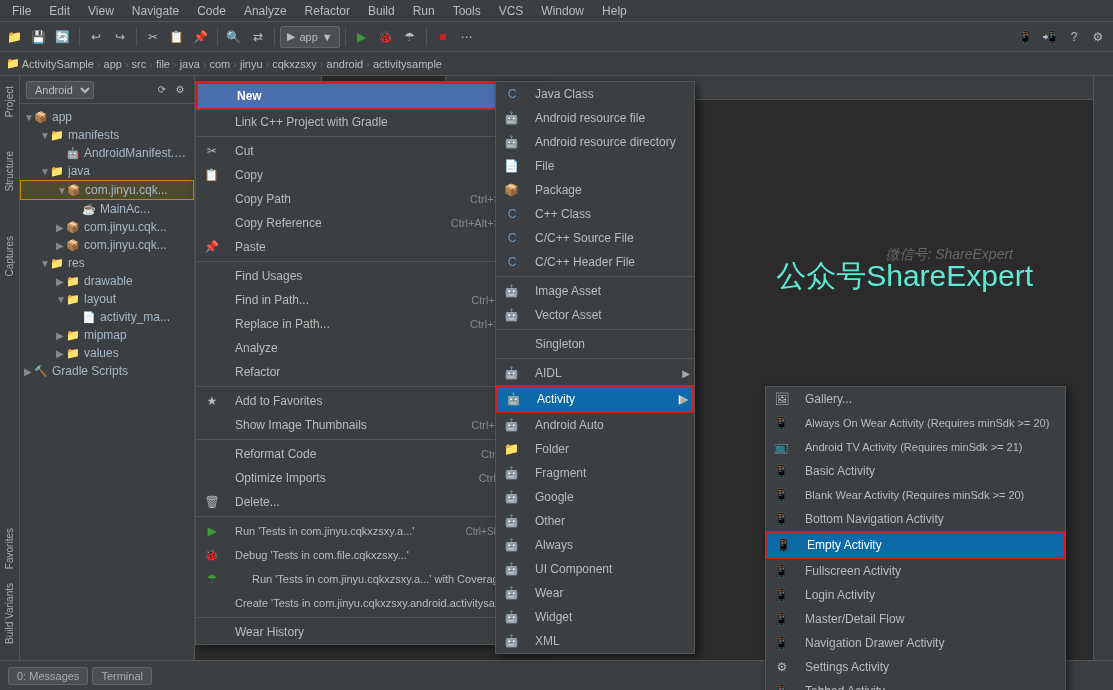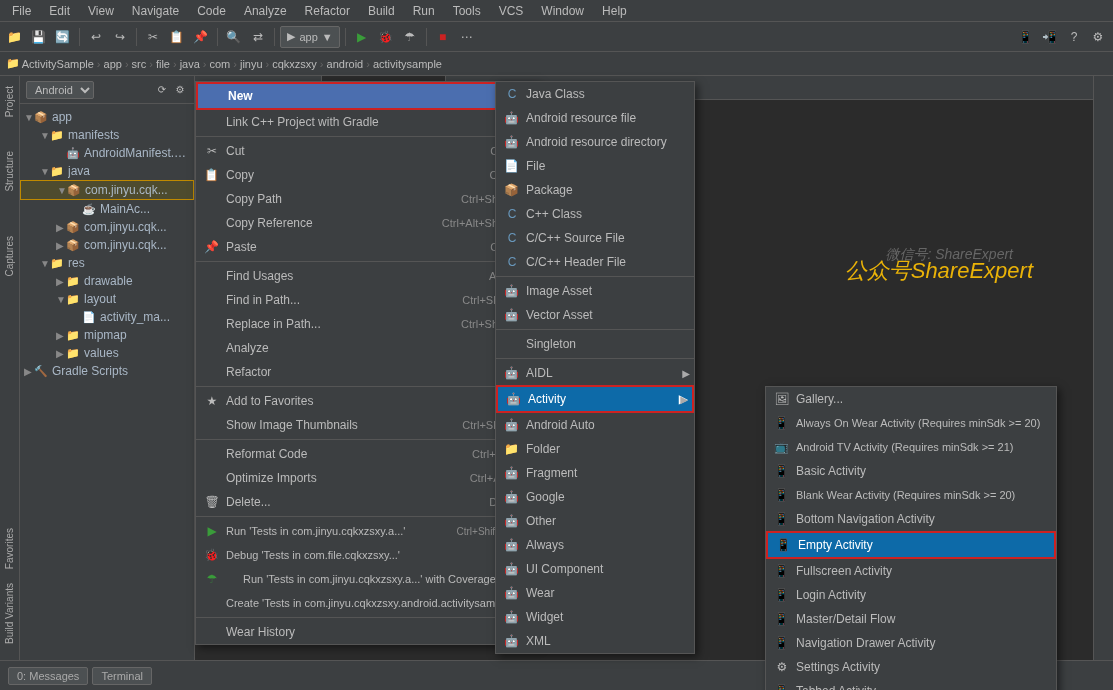--- a/index.html
+++ b/index.html
@@ -155,23 +155,22 @@
       font-family: 'Courier New', monospace;
       font-size: 12px;
       color: #a9b7c6;
       line-height: 1.5;
     }
     .code-line { white-space: pre; }
     .watermark {
       position: absolute;
       top: 180px;
       right: 60px;
-      color: #eab308;
-      font-size: 22px;
-      font-style: italic;
+      color: #5eead4;
+      font-size: 30px;
       pointer-events: none;
     }
 
     
     .context-menu-overlay {
       position: absolute;
       top: 0; left: 0; right: 0; bottom: 0;
       pointer-events: none;
       z-index: 100;
     }
@@ -184,21 +183,21 @@
       min-width: 200px;
       pointer-events: all;
       font-size: 12px;
     }
     .menu-item {
       display: flex;
       align-items: center;
       padding: 4px 16px 4px 8px;
       cursor: pointer;
       color: #bbbbbb;
-      gap: 6px;
+      gap: 15px;
       white-space: nowrap;
       position: relative;
     }
     .menu-item.has-submenu::after { content: '▶'; position: absolute; right: 4px; font-size: 10px; color: #aaa; }
     .menu-item .shortcut { margin-left: auto; color: #888; font-size: 11px; padding-left: 20px; }
     .menu-item .icon-spot { width: 16px; height: 16px; display: flex; align-items: center; justify-content: center; flex-shrink: 0; }
     .menu-separator { height: 1px; background: #555; margin: 2px 0; }
 
     
     .bottom-bar {

